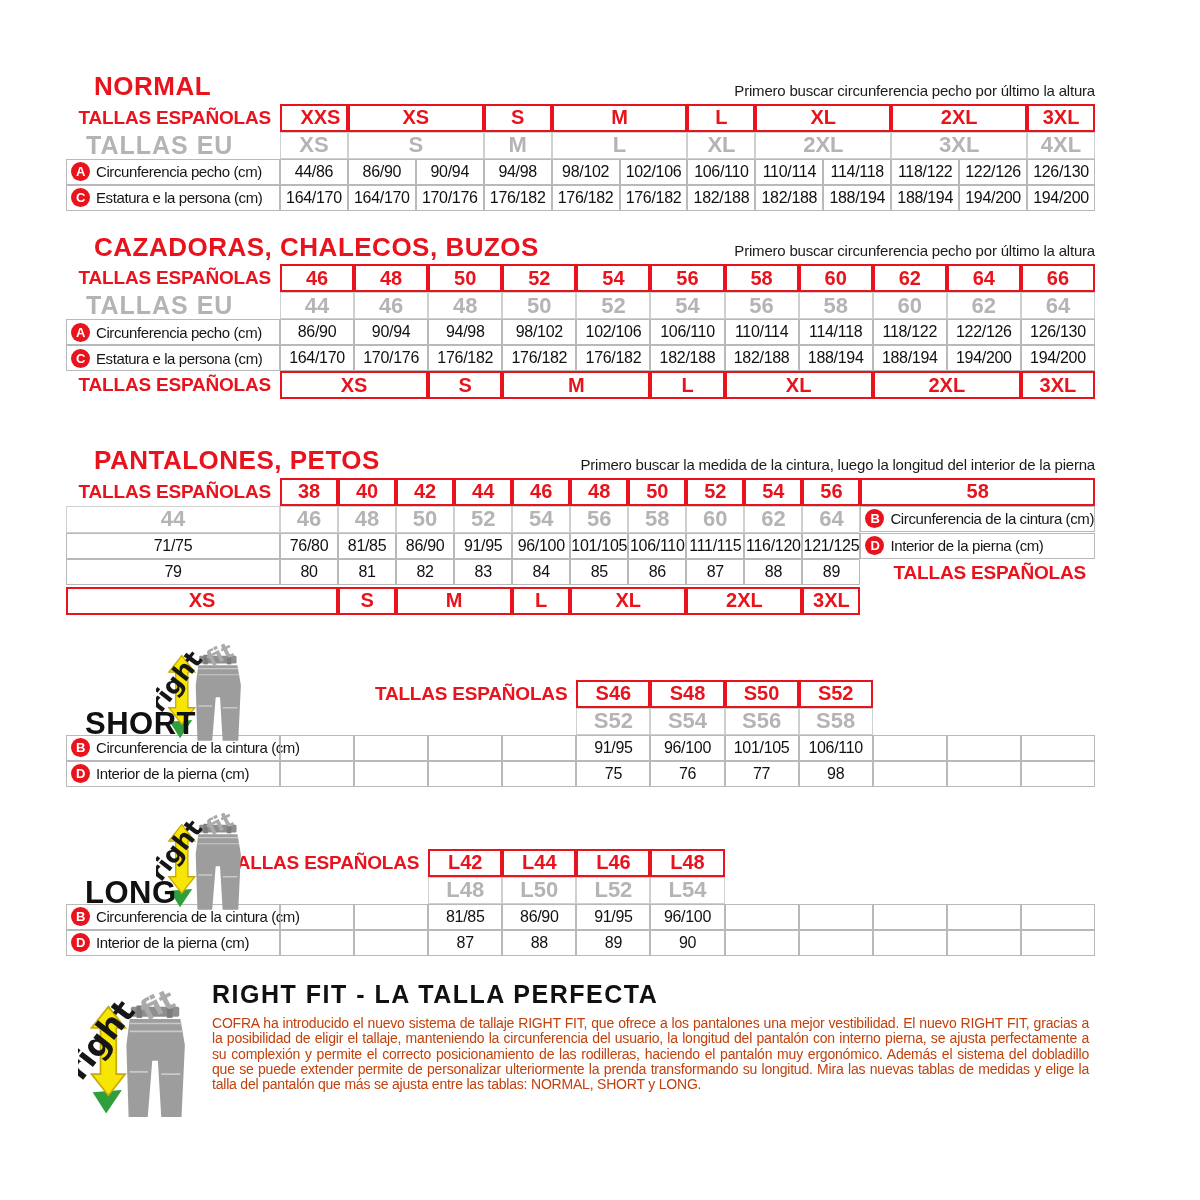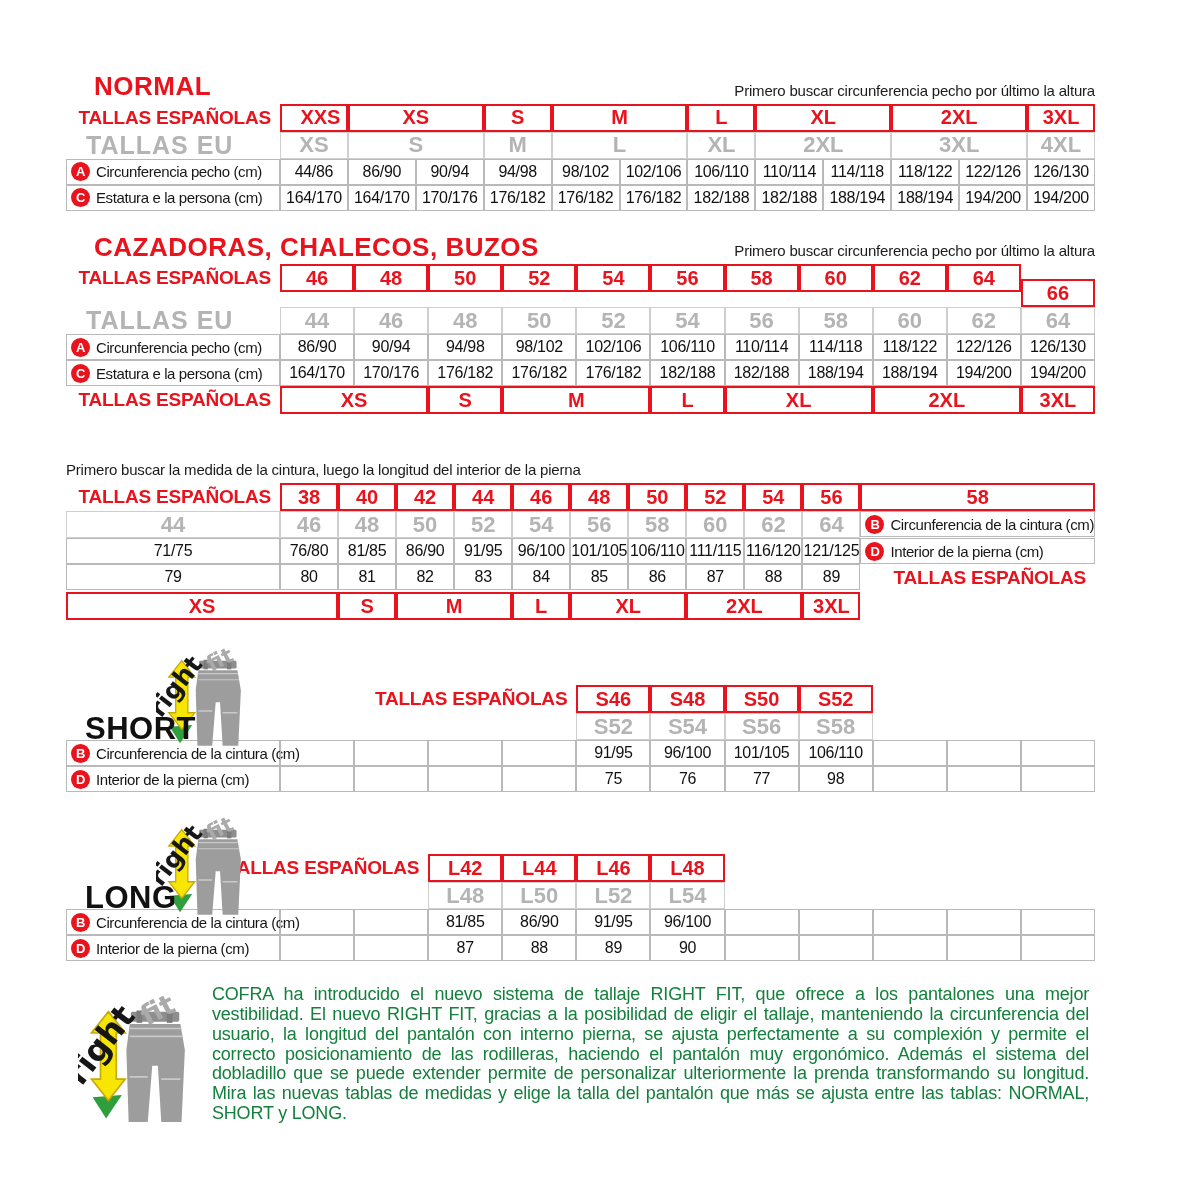--- a/index.html
+++ b/index.html
@@ -83,21 +83,21 @@
   .mini-logo svg, .big-logo svg { width: 100%; height: 100%; display: block; }
   
   .footer { display: flex; align-items: flex-start; margin-top: 24px; width: 1029px; }
   .big-logo { flex: none; width: 126px; height: 150px; margin-left: 12px; display: block; }
   .ftext { flex: 1; margin-left: 8px; padding-right: 6px; }
   .fttl {
     font-size: 25px; font-weight: bold; color: #111;
     letter-spacing: 1.5px; margin-bottom: 7px; white-space: nowrap;
   }
   .fpar {
-    font-size: 18px; line-height: 1.1; color: #15803d;
+    font-size: 14px; line-height: 1.1; color: #c2410c;
     text-align: justify; letter-spacing: -0.2px;
   }
 </style>
 </head>
 <body>
 
 <div class="page">
 
   <section class="tblock" id="sec-camisa">
     <div class="bhead">
@@ -168,21 +168,21 @@
         <div class="cell cell-red" style="grid-column: span 1;">46</div>
         <div class="cell cell-red" style="grid-column: span 1;">48</div>
         <div class="cell cell-red" style="grid-column: span 1;">50</div>
         <div class="cell cell-red" style="grid-column: span 1;">52</div>
         <div class="cell cell-red" style="grid-column: span 1;">54</div>
         <div class="cell cell-red" style="grid-column: span 1;">56</div>
         <div class="cell cell-red" style="grid-column: span 1;">58</div>
         <div class="cell cell-red" style="grid-column: span 1;">60</div>
         <div class="cell cell-red" style="grid-column: span 1;">62</div>
         <div class="cell cell-red" style="grid-column: span 1;">64</div>
-        <div class="cell cell-red" style="grid-column: span 1; margin-top: 15px;">66</div>
+        <div class="cell cell-red" style="grid-column: span 1;">66</div>
         <div class="lab lab-gray">TALLAS EU</div>
         <div class="cell cell-gray" style="grid-column: span 1;">44</div>
         <div class="cell cell-gray" style="grid-column: span 1;">46</div>
         <div class="cell cell-gray" style="grid-column: span 1;">48</div>
         <div class="cell cell-gray" style="grid-column: span 1;">50</div>
         <div class="cell cell-gray" style="grid-column: span 1;">52</div>
         <div class="cell cell-gray" style="grid-column: span 1;">54</div>
         <div class="cell cell-gray" style="grid-column: span 1;">56</div>
         <div class="cell cell-gray" style="grid-column: span 1;">58</div>
         <div class="cell cell-gray" style="grid-column: span 1;">60</div>
@@ -224,20 +224,21 @@
         <div class="cell cell-red" style="grid-column: span 2;">M</div>
         <div class="cell cell-red" style="grid-column: span 1;">L</div>
         <div class="cell cell-red" style="grid-column: span 2;">XL</div>
         <div class="cell cell-red" style="grid-column: span 2;">2XL</div>
         <div class="cell cell-red" style="grid-column: span 1;">3XL</div>
       </div>
   </section>
 
   <section class="tblock" id="sec-pantalones">
     <div class="bhead">
+      <h2 class="ttl">PANTALONES, PETOS</h2>
       <div class="note">Primero buscar la medida de la cintura, luego la longitud del interior de la pierna</div>
     </div>
     <div class="grid" style="grid-template-columns: var(--labelw) repeat(11, 1fr);">
         <div class="lab lab-red">TALLAS ESPAÑOLAS</div>
         <div class="cell cell-red" style="grid-column: span 1;">38</div>
         <div class="cell cell-red" style="grid-column: span 1;">40</div>
         <div class="cell cell-red" style="grid-column: span 1;">42</div>
         <div class="cell cell-red" style="grid-column: span 1;">44</div>
         <div class="cell cell-red" style="grid-column: span 1;">46</div>
         <div class="cell cell-red" style="grid-column: span 1;">48</div>
@@ -431,17 +432,18 @@
           <path d="M46,29 L91,29 L95,52 L92,116 L74,116 L71,66 L66,66 L62,116 L45,116 L43,52 Z" fill="#9d9d9d"></path>
           <path d="M46,40 L93,40 M46,33 L92,33" stroke="#c9c9c9" stroke-width="1.4" fill="none"></path>
           <path d="M46,76 L62,76 M74,78 L91,78" stroke="#c9c9c9" stroke-width="1.6" fill="none"></path>
           <polygon points="13,94 39,92 25,113" fill="#2f9e3c"></polygon>
           <polygon points="27,18 42,37 34,37 34,78 42,78 27,97 12,78 20,78 20,37 12,37" fill="#f7e504" stroke="#c7a90a" stroke-width="1.5"></polygon>
           <text transform="translate(3,85) rotate(-52)" font-family="DejaVu Sans, sans-serif" font-size="29" font-weight="bold" fill="#161616">right</text>
           <text transform="translate(61,31) rotate(-27)" font-family="DejaVu Sans, sans-serif" font-size="25" font-weight="bold" fill="#aaaaaa">fit</text>
         </svg>
       </span>
     <div class="ftext">
+      <h2 class="fttl">RIGHT FIT - LA TALLA PERFECTA</h2>
       <p class="fpar">COFRA ha introducido el nuevo sistema de tallaje RIGHT FIT, que ofrece a los pantalones una mejor vestibilidad. El nuevo RIGHT FIT, gracias a la posibilidad de eligir el tallaje, manteniendo la circunferencia del usuario, la longitud del pantalón con interno pierna, se ajusta perfectamente a su complexión y permite el correcto posicionamiento de las rodilleras, haciendo el pantalón muy ergonómico. Además el sistema del dobladillo que se puede extender permite de personalizar ulteriormente la prenda transformando su longitud. Mira las nuevas tablas de medidas y elige la talla del pantalón que más se ajusta entre las tablas: NORMAL, SHORT y LONG.</p>
     </div>
   </section>
 
 </div>
 
 </body></html>

